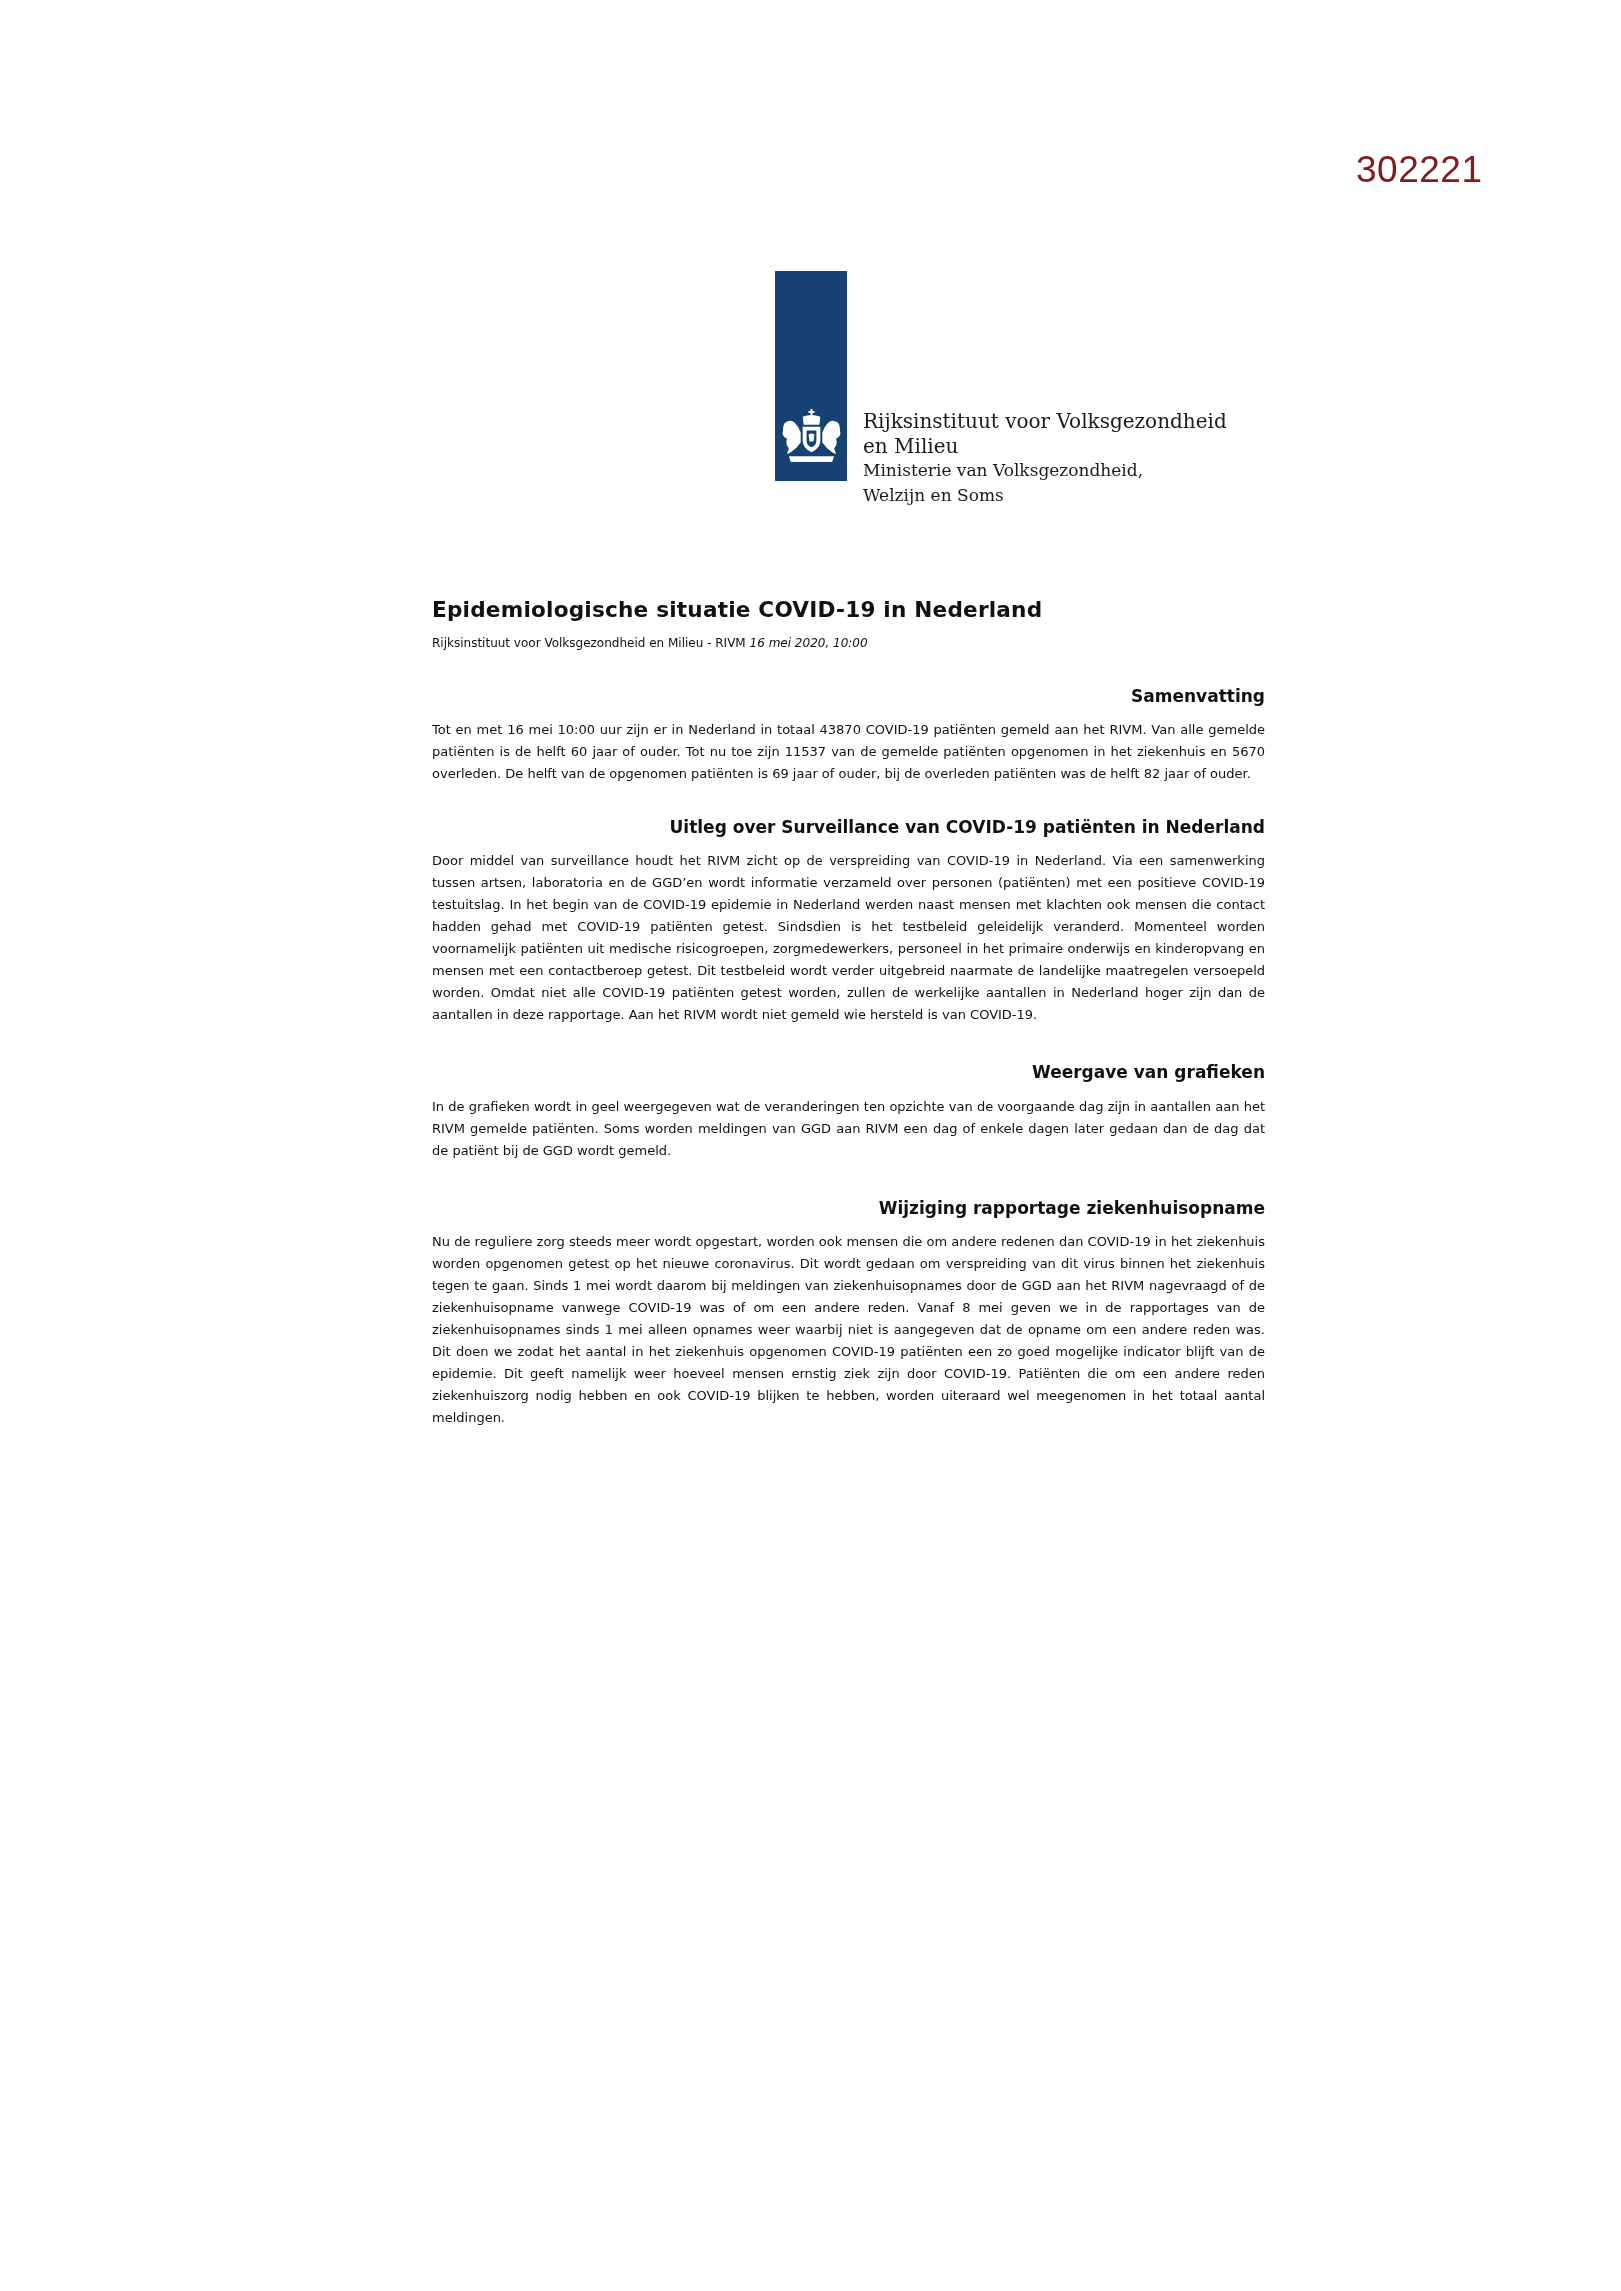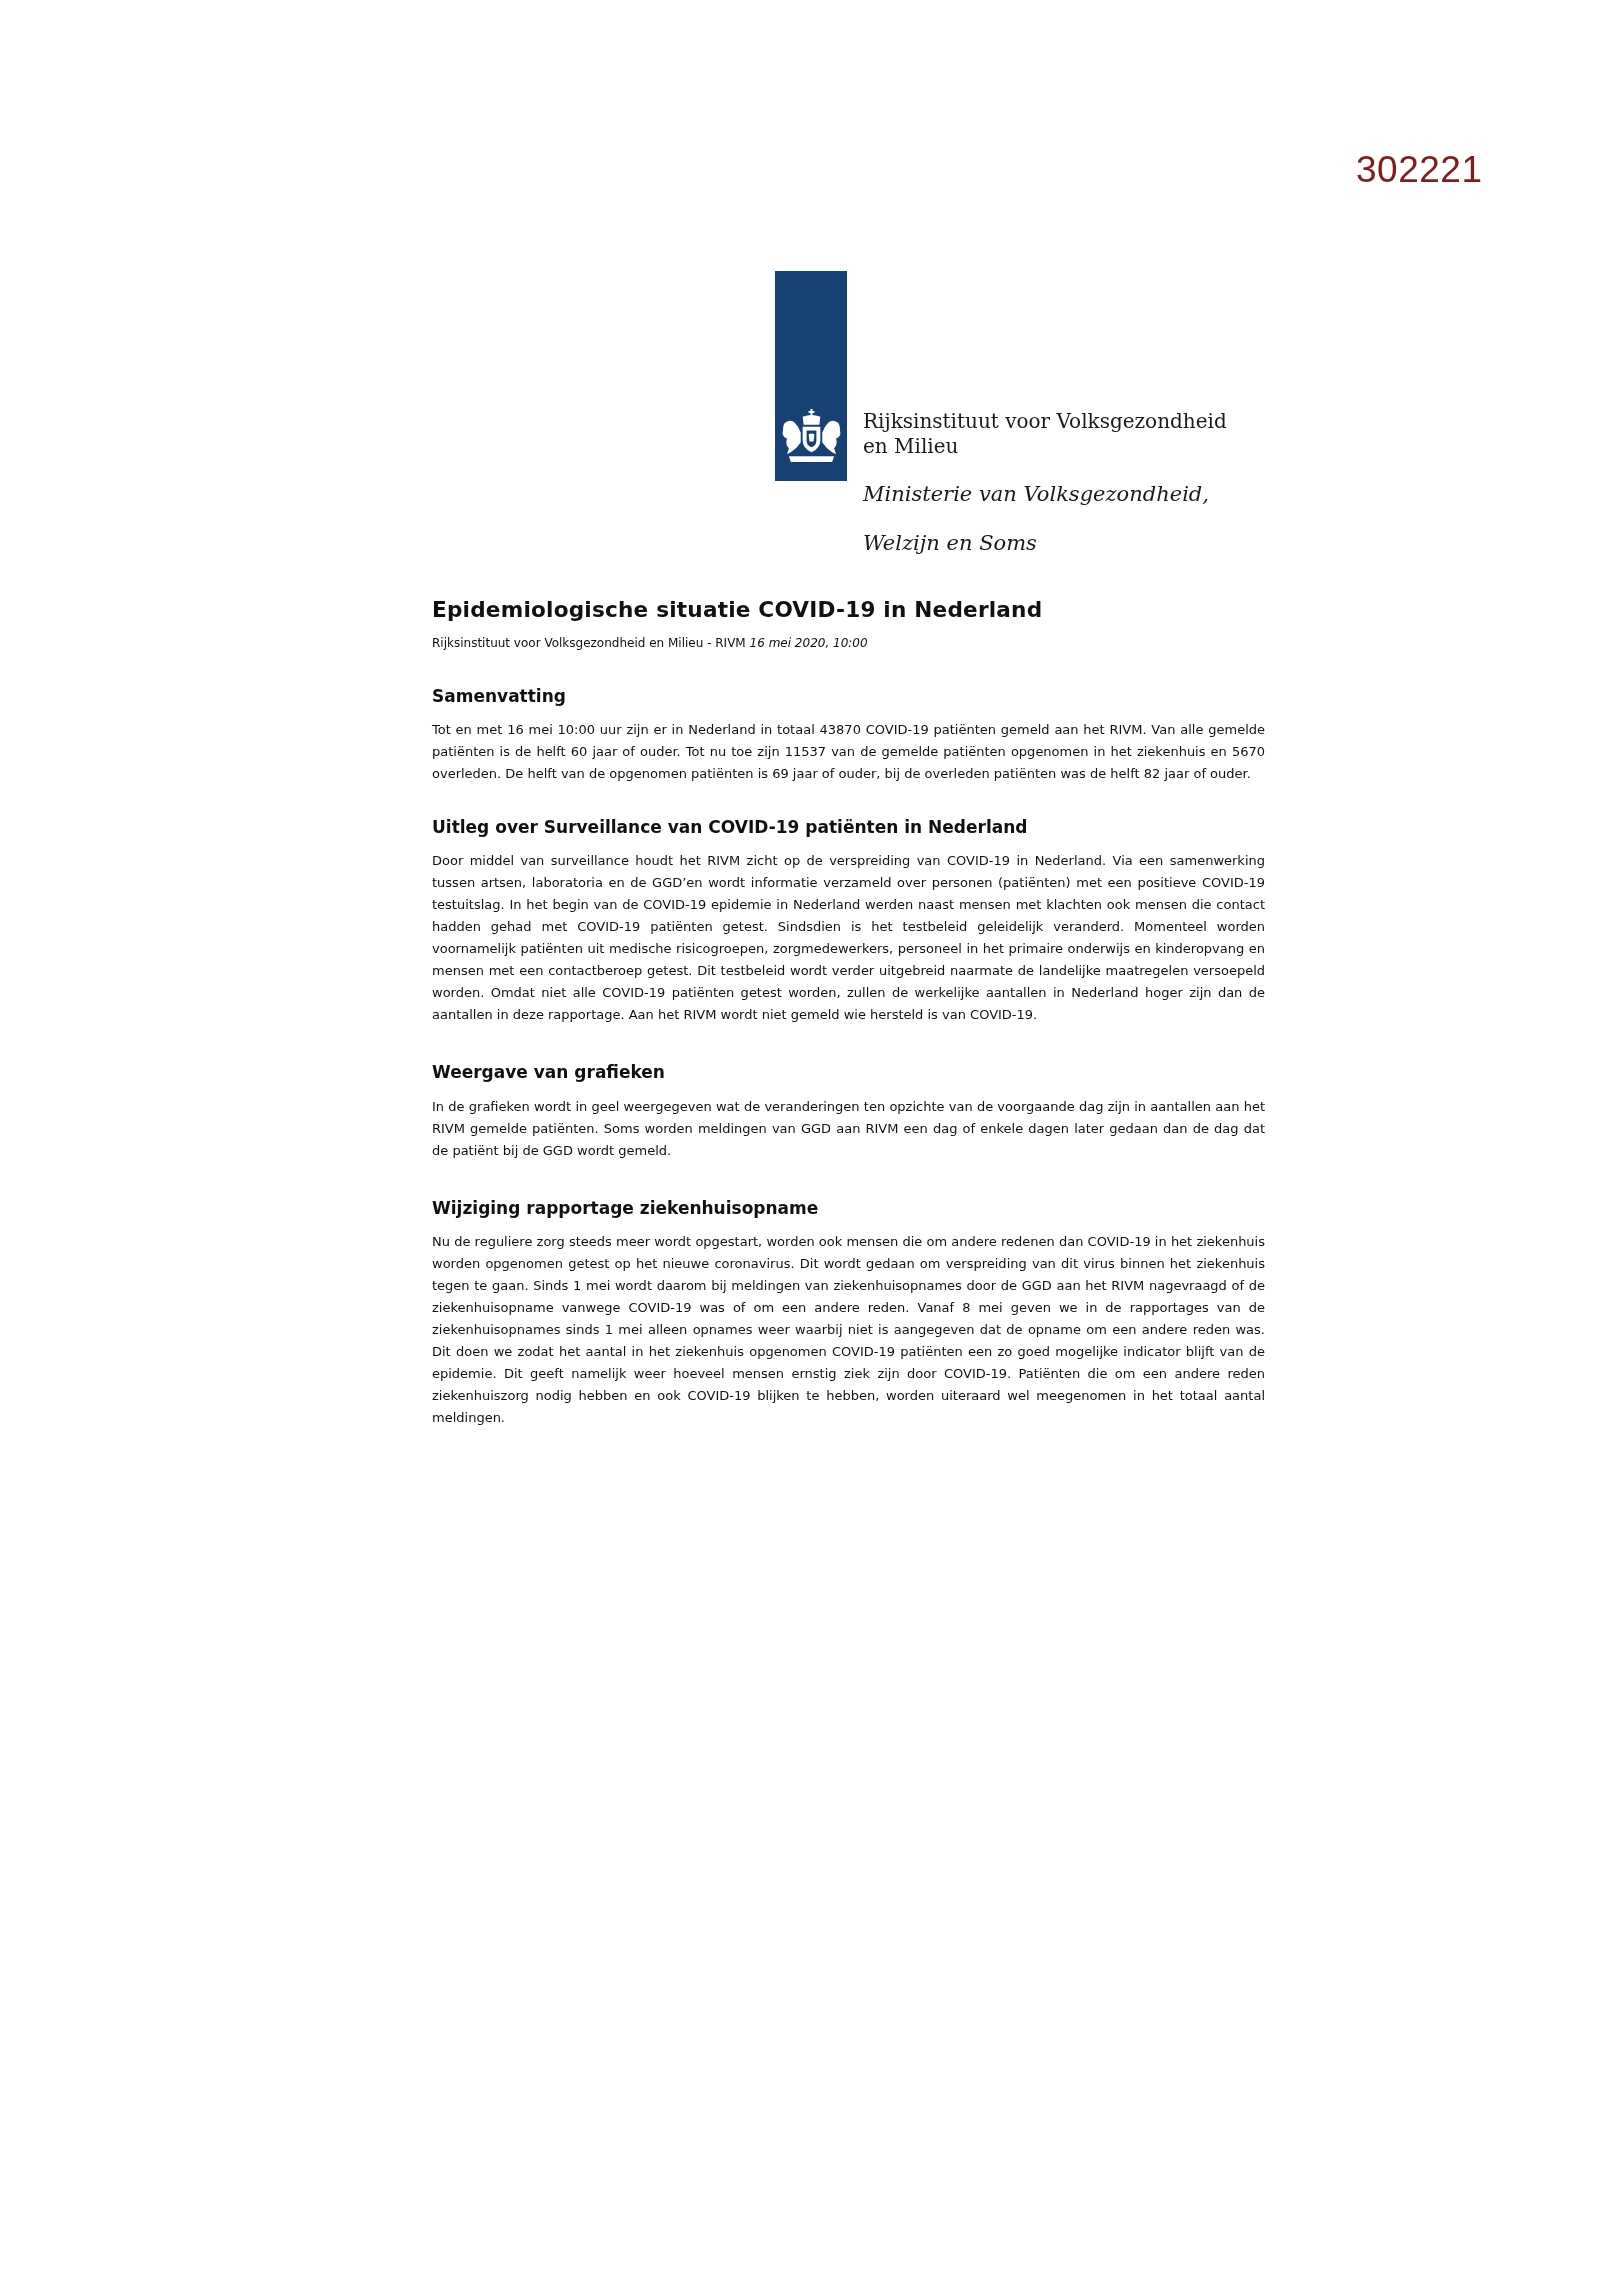--- a/index.html
+++ b/index.html
@@ -44,23 +44,21 @@
       left: 863px;
       top: 409px;
       font-family: "DejaVu Serif", serif;
       color: #1a1a1a;
       line-height: 24.5px;
     }
     .logo-text .org {
       font-size: 20px;
     }
     .logo-text .ministry {
-      font-size: 21px;
-      font-style: italic;
-      margin-top: 24px;
+      font-size: 17px;
     }
     .content {
       position: absolute;
       left: 400px;
       top: 594px;
       width: 833px;
       margin-left: 32px;
     }
     .title {
       font-weight: bold;
@@ -78,20 +76,21 @@
       font-style: italic;
     }
     .section {
       margin-top: 0;
     }
     .section-heading {
       font-weight: bold;
       font-size: 17px;
       margin: 0;
       line-height: 25.5px;
+      text-align: right;
     }
     .section-body {
       font-size: 13px;
       line-height: 22px;
       text-align: justify;
       margin: 9.8px 0 0 0;
     }
     #sec-samenvatting { margin-top: 27.4px; }
     #sec-uitleg { margin-top: 30px; }
     #sec-weergave { margin-top: 34px; }

